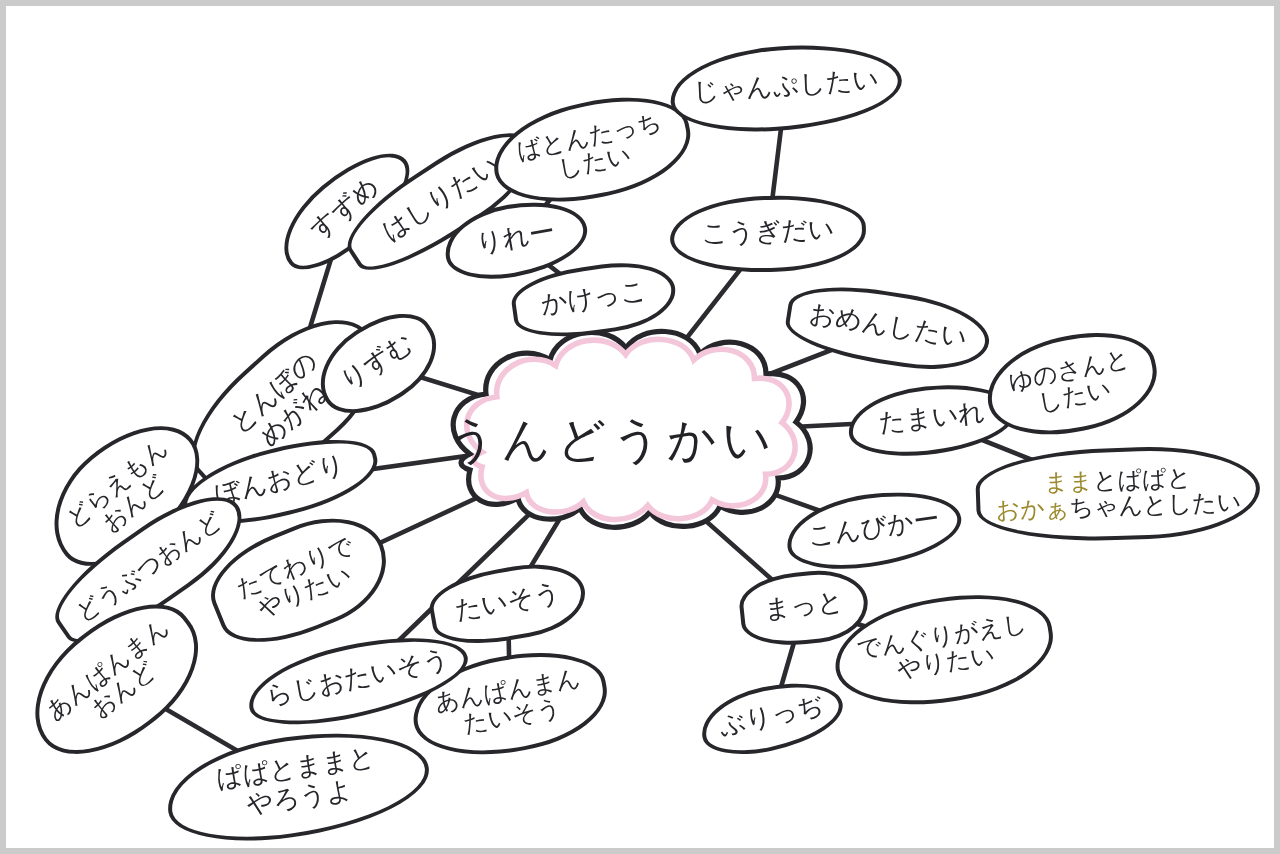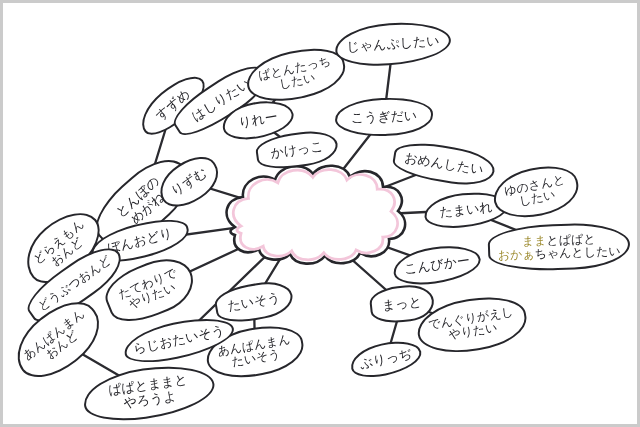--- a/index.html
+++ b/index.html
@@ -65,20 +65,21 @@
       <path d="M232,224 C218,214 222,196 240,194 C238,178 258,168 272,177
            C276,162 300,158 310,171 C318,159 342,160 347,174
            C358,163 380,168 380,184 C396,182 404,196 395,208
            C408,218 402,236 386,236 C388,250 370,258 357,250
            C352,262 330,264 322,253 C313,264 292,263 287,251
            C278,260 258,258 256,246 C242,254 228,246 232,232
            C226,230 226,227 232,224 Z" transform="translate(308 212) scale(0.92) translate(-308 -212)" fill="none" stroke="#f3c6da" stroke-width="3"></path>
     </g>
   </svg>
 
+  <div class="cloud-label">うんどうかい</div>
 
   <div class="bubble r1" style="left:170px;top:102px;width:78px;height:34px;--r:-40deg">すずめ</div>
   <div class="bubble r2" style="left:140px;top:200px;width:110px;height:54px;--r:-42deg">とんぼの
 めがね</div>
   <div class="bubble r3" style="left:186px;top:179px;width:64px;height:40px;--r:-33deg">りずむ</div>
   <div class="bubble r2" style="left:218px;top:97px;width:106px;height:36px;--r:-33deg">はしりたい</div>
   <div class="bubble r1" style="left:255px;top:117px;width:72px;height:36px;--r:-10deg">りれー</div>
   <div class="bubble r3 small" style="left:293px;top:72px;width:100px;height:48px;--r:-12deg">ばとんたっち
 したい</div>
   <div class="bubble r2" style="left:294px;top:147px;width:82px;height:34px;--r:-8deg">かけっこ</div>

